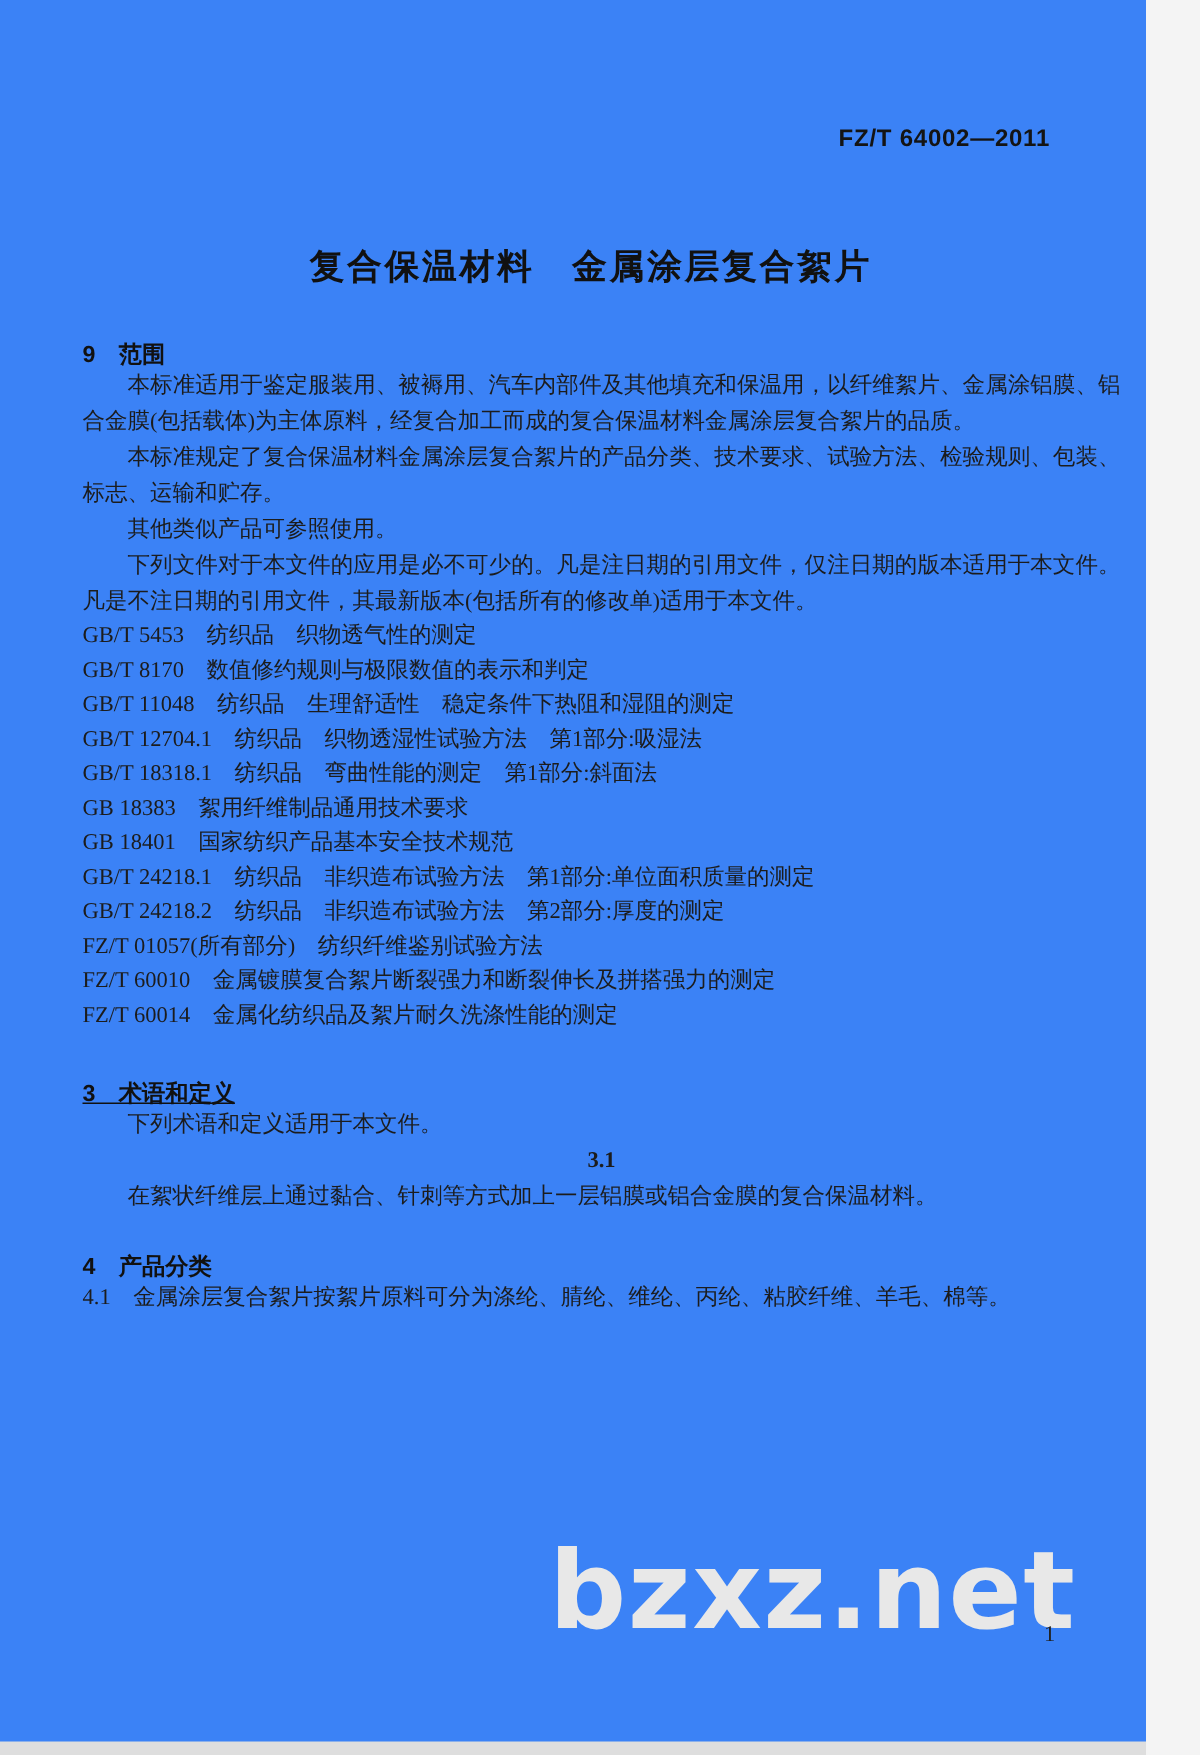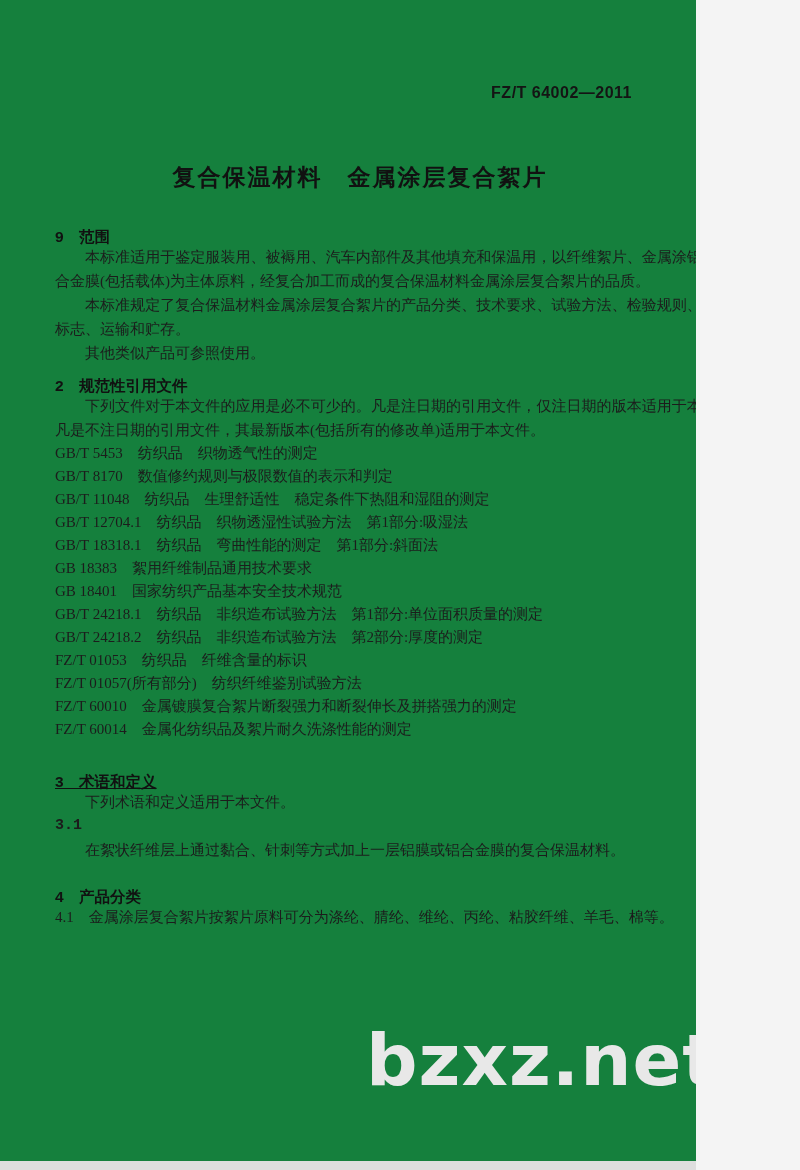--- a/index.html
+++ b/index.html
@@ -4,22 +4,22 @@
 <style>
   * { box-sizing: border-box; }
   html, body { margin: 0; padding: 0; }
   body {
     width: 800px; height: 1170px;
     background: #f4f4f4;
     font-family: "Liberation Serif", serif;
   }
   .page {
     position: relative;
-    width: 696px; height: 1170px;
-    background: #15803d;
+    width: 764px; height: 1170px;
+    background: #3b82f6;
     overflow: hidden;
     color: #1c1c1c;
   }
   .standard-code {
     position: absolute;
     top: 84px; right: 64px;
     font-family: "Liberation Sans", sans-serif;
     font-weight: bold;
     font-size: 16px;
     letter-spacing: 0.5px;
@@ -65,22 +65,23 @@
   .ref-list { margin: 0; }
   .ref-item {
     margin-left: 2em;
     line-height: 23px;
     white-space: nowrap;
   }
   h2.sec-terms { margin-top: 32px; text-decoration: underline; }
   .terms-intro { margin-top: 27px; }
   .clause-no {
     margin-top: 6px;
-    font-family: Liberation Mono, monospace;
+    font-family: Liberation Serif, serif;
     font-weight: bold;
+    text-align: center;
   }
   .term-line {
     margin-top: 12px;
     margin-left: 2em;
     font-weight: bold;
     font-family: "Liberation Sans", sans-serif;
   }
   .definition { }
   h2.sec-class { margin-top: 26px; }
   .clause-41 {
@@ -123,33 +124,31 @@
 
   <div class="watermark">bzxz.net</div>
 
   <div class="content">
 
     <h2 class="sec-scope">9　范围</h2>
     <p class="para">本标准适用于鉴定服装用、被褥用、汽车内部件及其他填充和保温用，以纤维絮片、金属涂铝膜、铝合金膜(包括载体)为主体原料，经复合加工而成的复合保温材料金属涂层复合絮片的品质。</p>
     <p class="para scope-p1">本标准规定了复合保温材料金属涂层复合絮片的产品分类、技术要求、试验方法、检验规则、包装、标志、运输和贮存。</p>
     <p class="para">其他类似产品可参照使用。</p>
 
-    <h2 class="sec-refs">2　规范性引用文件</h2>
     <p class="para refs-intro">下列文件对于本文件的应用是必不可少的。凡是注日期的引用文件，仅注日期的版本适用于本文件。凡是不注日期的引用文件，其最新版本(包括所有的修改单)适用于本文件。</p>
     <div class="ref-list">
       <p class="ref-item">GB/T 5453　纺织品　织物透气性的测定</p>
       <p class="ref-item">GB/T 8170　数值修约规则与极限数值的表示和判定</p>
       <p class="ref-item">GB/T 11048　纺织品　生理舒适性　稳定条件下热阻和湿阻的测定</p>
       <p class="ref-item">GB/T 12704.1　纺织品　织物透湿性试验方法　第1部分:吸湿法</p>
       <p class="ref-item">GB/T 18318.1　纺织品　弯曲性能的测定　第1部分:斜面法</p>
       <p class="ref-item">GB 18383　絮用纤维制品通用技术要求</p>
       <p class="ref-item">GB 18401　国家纺织产品基本安全技术规范</p>
       <p class="ref-item">GB/T 24218.1　纺织品　非织造布试验方法　第1部分:单位面积质量的测定</p>
       <p class="ref-item">GB/T 24218.2　纺织品　非织造布试验方法　第2部分:厚度的测定</p>
-      <p class="ref-item">FZ/T 01053　纺织品　纤维含量的标识</p>
       <p class="ref-item">FZ/T 01057(所有部分)　纺织纤维鉴别试验方法</p>
       <p class="ref-item">FZ/T 60010　金属镀膜复合絮片断裂强力和断裂伸长及拼搭强力的测定</p>
       <p class="ref-item">FZ/T 60014　金属化纺织品及絮片耐久洗涤性能的测定</p>
     </div>
 
     <h2 class="sec-terms">3　术语和定义</h2>
     <p class="para terms-intro">下列术语和定义适用于本文件。</p>
     <p class="clause-no">3.1</p>
     <p class="para definition">在絮状纤维层上通过黏合、针刺等方式加上一层铝膜或铝合金膜的复合保温材料。</p>
 

